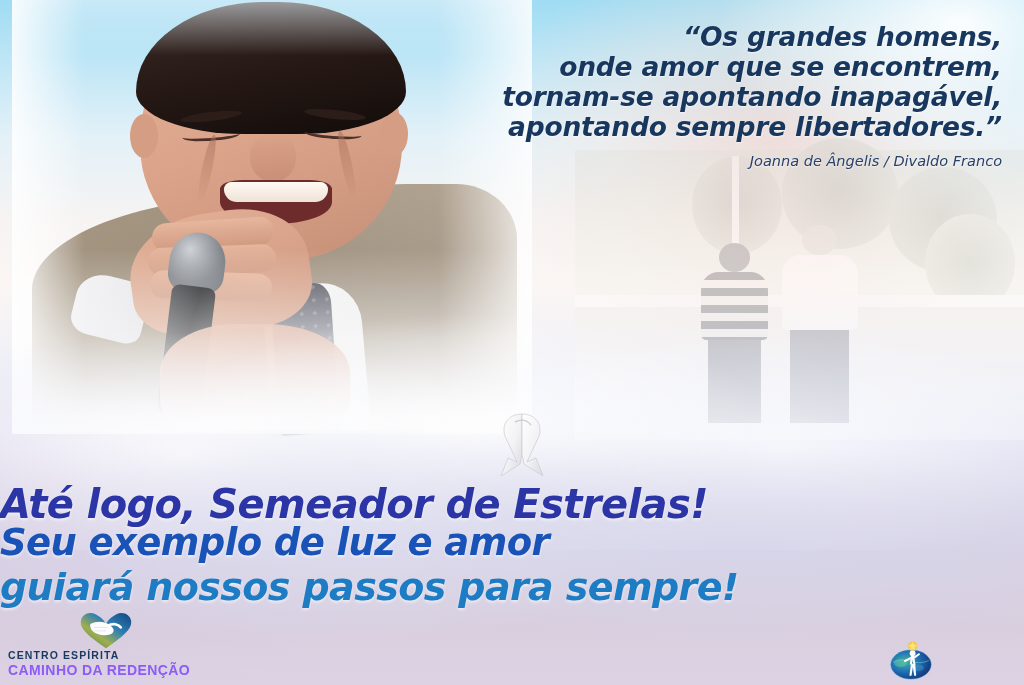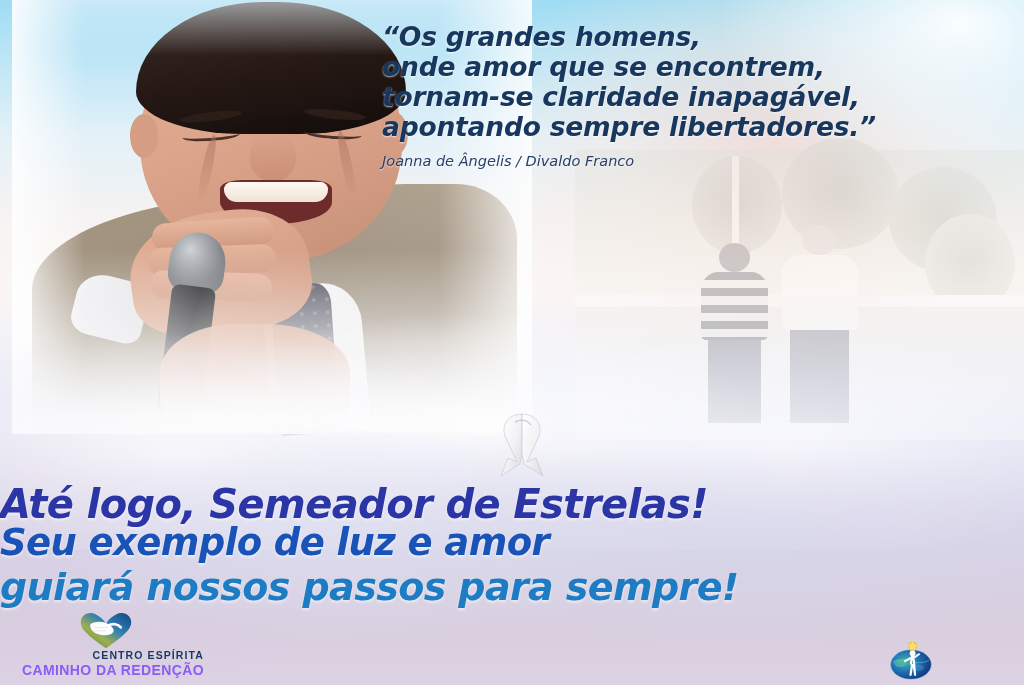--- a/index.html
+++ b/index.html
@@ -238,21 +238,21 @@
     background:
       linear-gradient(180deg,rgba(255,255,255,0) 58%,rgba(255,255,255,.55) 78%,rgba(245,246,252,.96) 96%),
       linear-gradient(90deg,rgba(255,255,255,.85) 0%,rgba(255,255,255,0) 14%),
       linear-gradient(270deg,rgba(255,255,255,.80) 0%,rgba(255,255,255,0) 18%),
       linear-gradient(0deg,rgba(255,255,255,0) 86%,rgba(230,242,250,.65) 100%);
   }
 
   
   .quote{
     position:absolute;right:22px;top:22px;width:620px;
-    text-align:left;
+    text-align:right;
   }
   .quote .line{
     font-family:"DejaVu Sans",sans-serif;
     font-style:italic;font-weight:bold;
     font-size:26.5px;line-height:30px;
     color:#17375e;
     letter-spacing:-.2px;
     white-space:nowrap;
     text-shadow:0 1px 2px rgba(255,255,255,.7);
   }
@@ -276,21 +276,21 @@
     font-style:italic;font-weight:bold;
     letter-spacing:-.6px;
     text-shadow:0 2px 3px rgba(255,255,255,.55);
     line-height:1.0;
   }
   .headline .hl1{font-size:40px;color:#2b35a6;}
   .headline .hl2{font-size:37px;color:#1a53b8;}
   .headline .hl3{font-size:38px;color:#1d7cc4;margin-top:7px;}
 
   
-  .logo{position:absolute;bottom:6px;text-align:right;}
+  .logo{position:absolute;bottom:6px;text-align:left;}
   .logo-left{left:8px;width:196px;}
   .logo-right{right:8px;width:210px;}
   .logo .mark{height:38px;display:flex;align-items:center;justify-content:center;}
   .logo .l1{
     font-size:10.5px;font-weight:bold;color:#18395f;
     letter-spacing:1.1px;line-height:13px;
   }
   .logo .l2{
     font-size:14px;font-weight:bold;color:#8b5cf6;
     letter-spacing:.4px;line-height:17px;
@@ -359,21 +359,21 @@
     <div class="hand2"></div>
     <div class="fade"></div>
   </div>
 
   <div class="cloud-bank"></div>
   <div class="cloud-bank2"></div>
 
   <div class="quote">
     <div class="line">“Os grandes homens,</div>
     <div class="line">onde amor que se encontrem,</div>
-    <div class="line">tornam-se claridade inapagável,</div>
+    <div class="line">tornam-se apontando inapagável,</div>
     <div class="line">apontando sempre libertadores.”</div>
     <div class="credit">Joanna de Ângelis / Divaldo Franco</div>
   </div>
 
   <div class="ribbon">
     <svg viewBox="0 0 70 74" width="70" height="74">
       <defs>
         <linearGradient id="rg" x1="0" y1="0" x2="1" y2="1">
           <stop offset="0%" stop-color="#ffffff"></stop>
           <stop offset="55%" stop-color="#f2f2f4"></stop>

